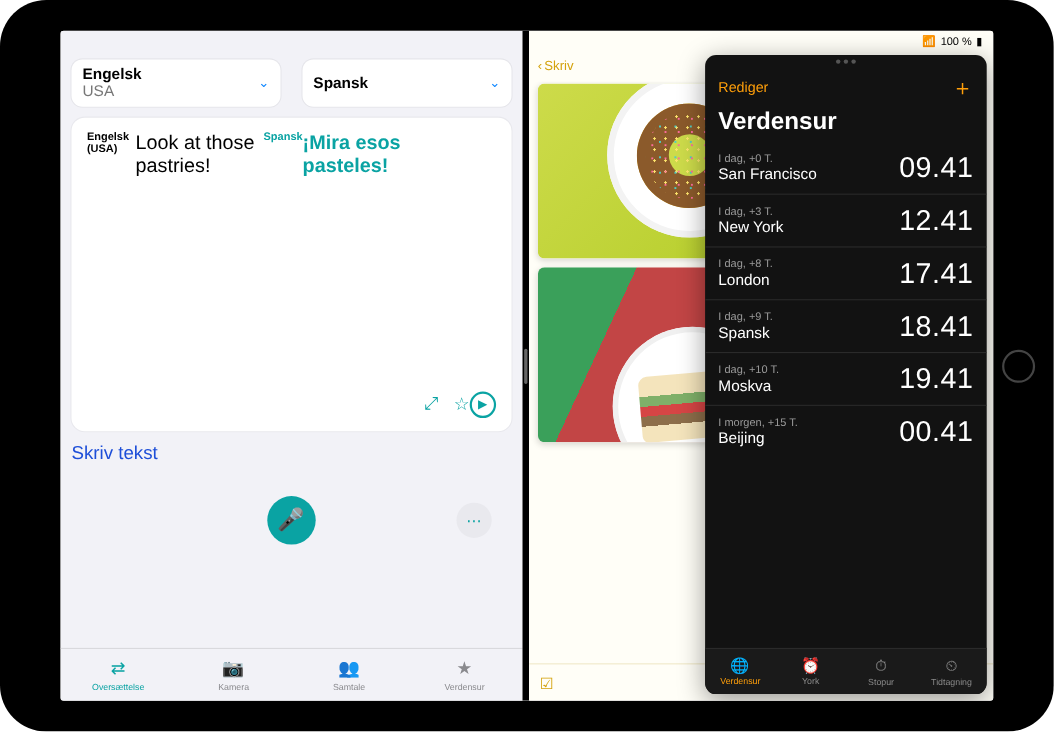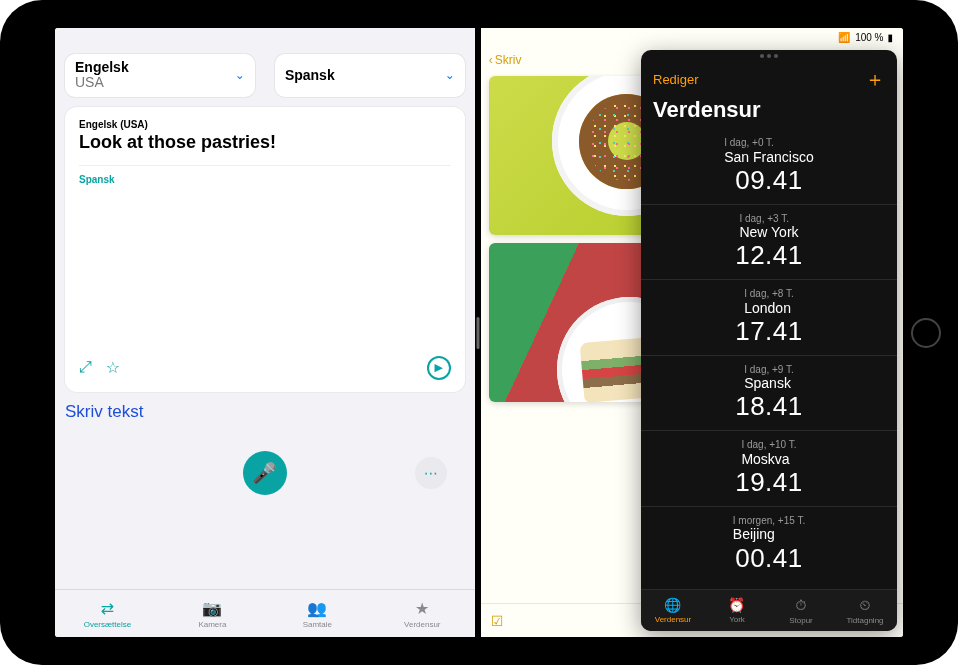--- a/index.html
+++ b/index.html
@@ -92,25 +92,25 @@
   .lang-picker .sub { font-size:14px; color:#777; }
   .chev { color:#0a84ff; font-size:12px; }
   .card {
     margin: 0 10px;
     background:#fff;
     border-radius:12px;
     padding:12px 14px;
     flex-shrink:0;
     min-height:285px;
     display:flex;
-    flex-direction:column;
+    flex-direction:row;
     box-shadow: 0 0 0 1px rgba(0,0,0,0.04);
   }
   .card .src-label { font-size:10px; font-weight:700; color:#000; margin-bottom:2px;}
-  .card .src-text { font-size:18px; font-weight:700; margin-bottom:8px;}
+  .card .src-text { font-size:18px; font-weight:400; margin-bottom:8px;}
   .card hr { border:none; border-top:1px solid #eee; margin:4px 0 8px;}
   .card .dst-label { font-size:10px; font-weight:700; color:#0aa3a3; margin-bottom:2px;}
   .card .dst-text { font-size:18px; font-weight:800; color:#0aa3a3; }
   .card-actions {
     margin-top:auto;
     display:flex;
     align-items:center;
     justify-content:space-between;
     color:#0aa3a3;
   }
@@ -304,21 +304,20 @@
     font-size:22px; font-weight:800; color:#fff;
     padding:0 12px 6px 12px;
   }
   .clock-list { flex:1; overflow:hidden; }
   .clock-row {
     border-top:1px solid #2a2a2a;
     padding:8px 12px;
     display:flex;
     align-items:center;
     justify-content:space-between;
-    flex-direction:column;
   }
   .clock-row:first-child{border-top:none;}
   .clock-row .meta { display:flex; flex-direction:column; line-height:1.15;}
   .clock-row .offset { font-size:10px; color:#9a9a9a; }
   .clock-row .city { font-size:14px; font-weight:500; color:#fff; }
   .clock-row .time { font-size:26px; font-weight:300; letter-spacing:0.5px;}
   .clock-tabbar {
     height:42px;
     border-top:1px solid #2a2a2a;
     display:flex;
@@ -365,20 +364,21 @@
           </div>
           <span class="chev">⌄</span>
         </div>
       </div>
 
       <div class="card">
         <div class="src-label">Engelsk (USA)</div>
         <div class="src-text">Look at those pastries!</div>
         <hr>
         <div class="dst-label">Spansk</div>
+        <div class="dst-text">¡Mira esos pasteles!</div>
         <div class="card-actions">
           <div class="left-icons">
             <span>⤢</span>
             <span>☆</span>
           </div>
           <div class="play">▶</div>
         </div>
       </div>
 
       <div class="input-row">Skriv tekst</div>

